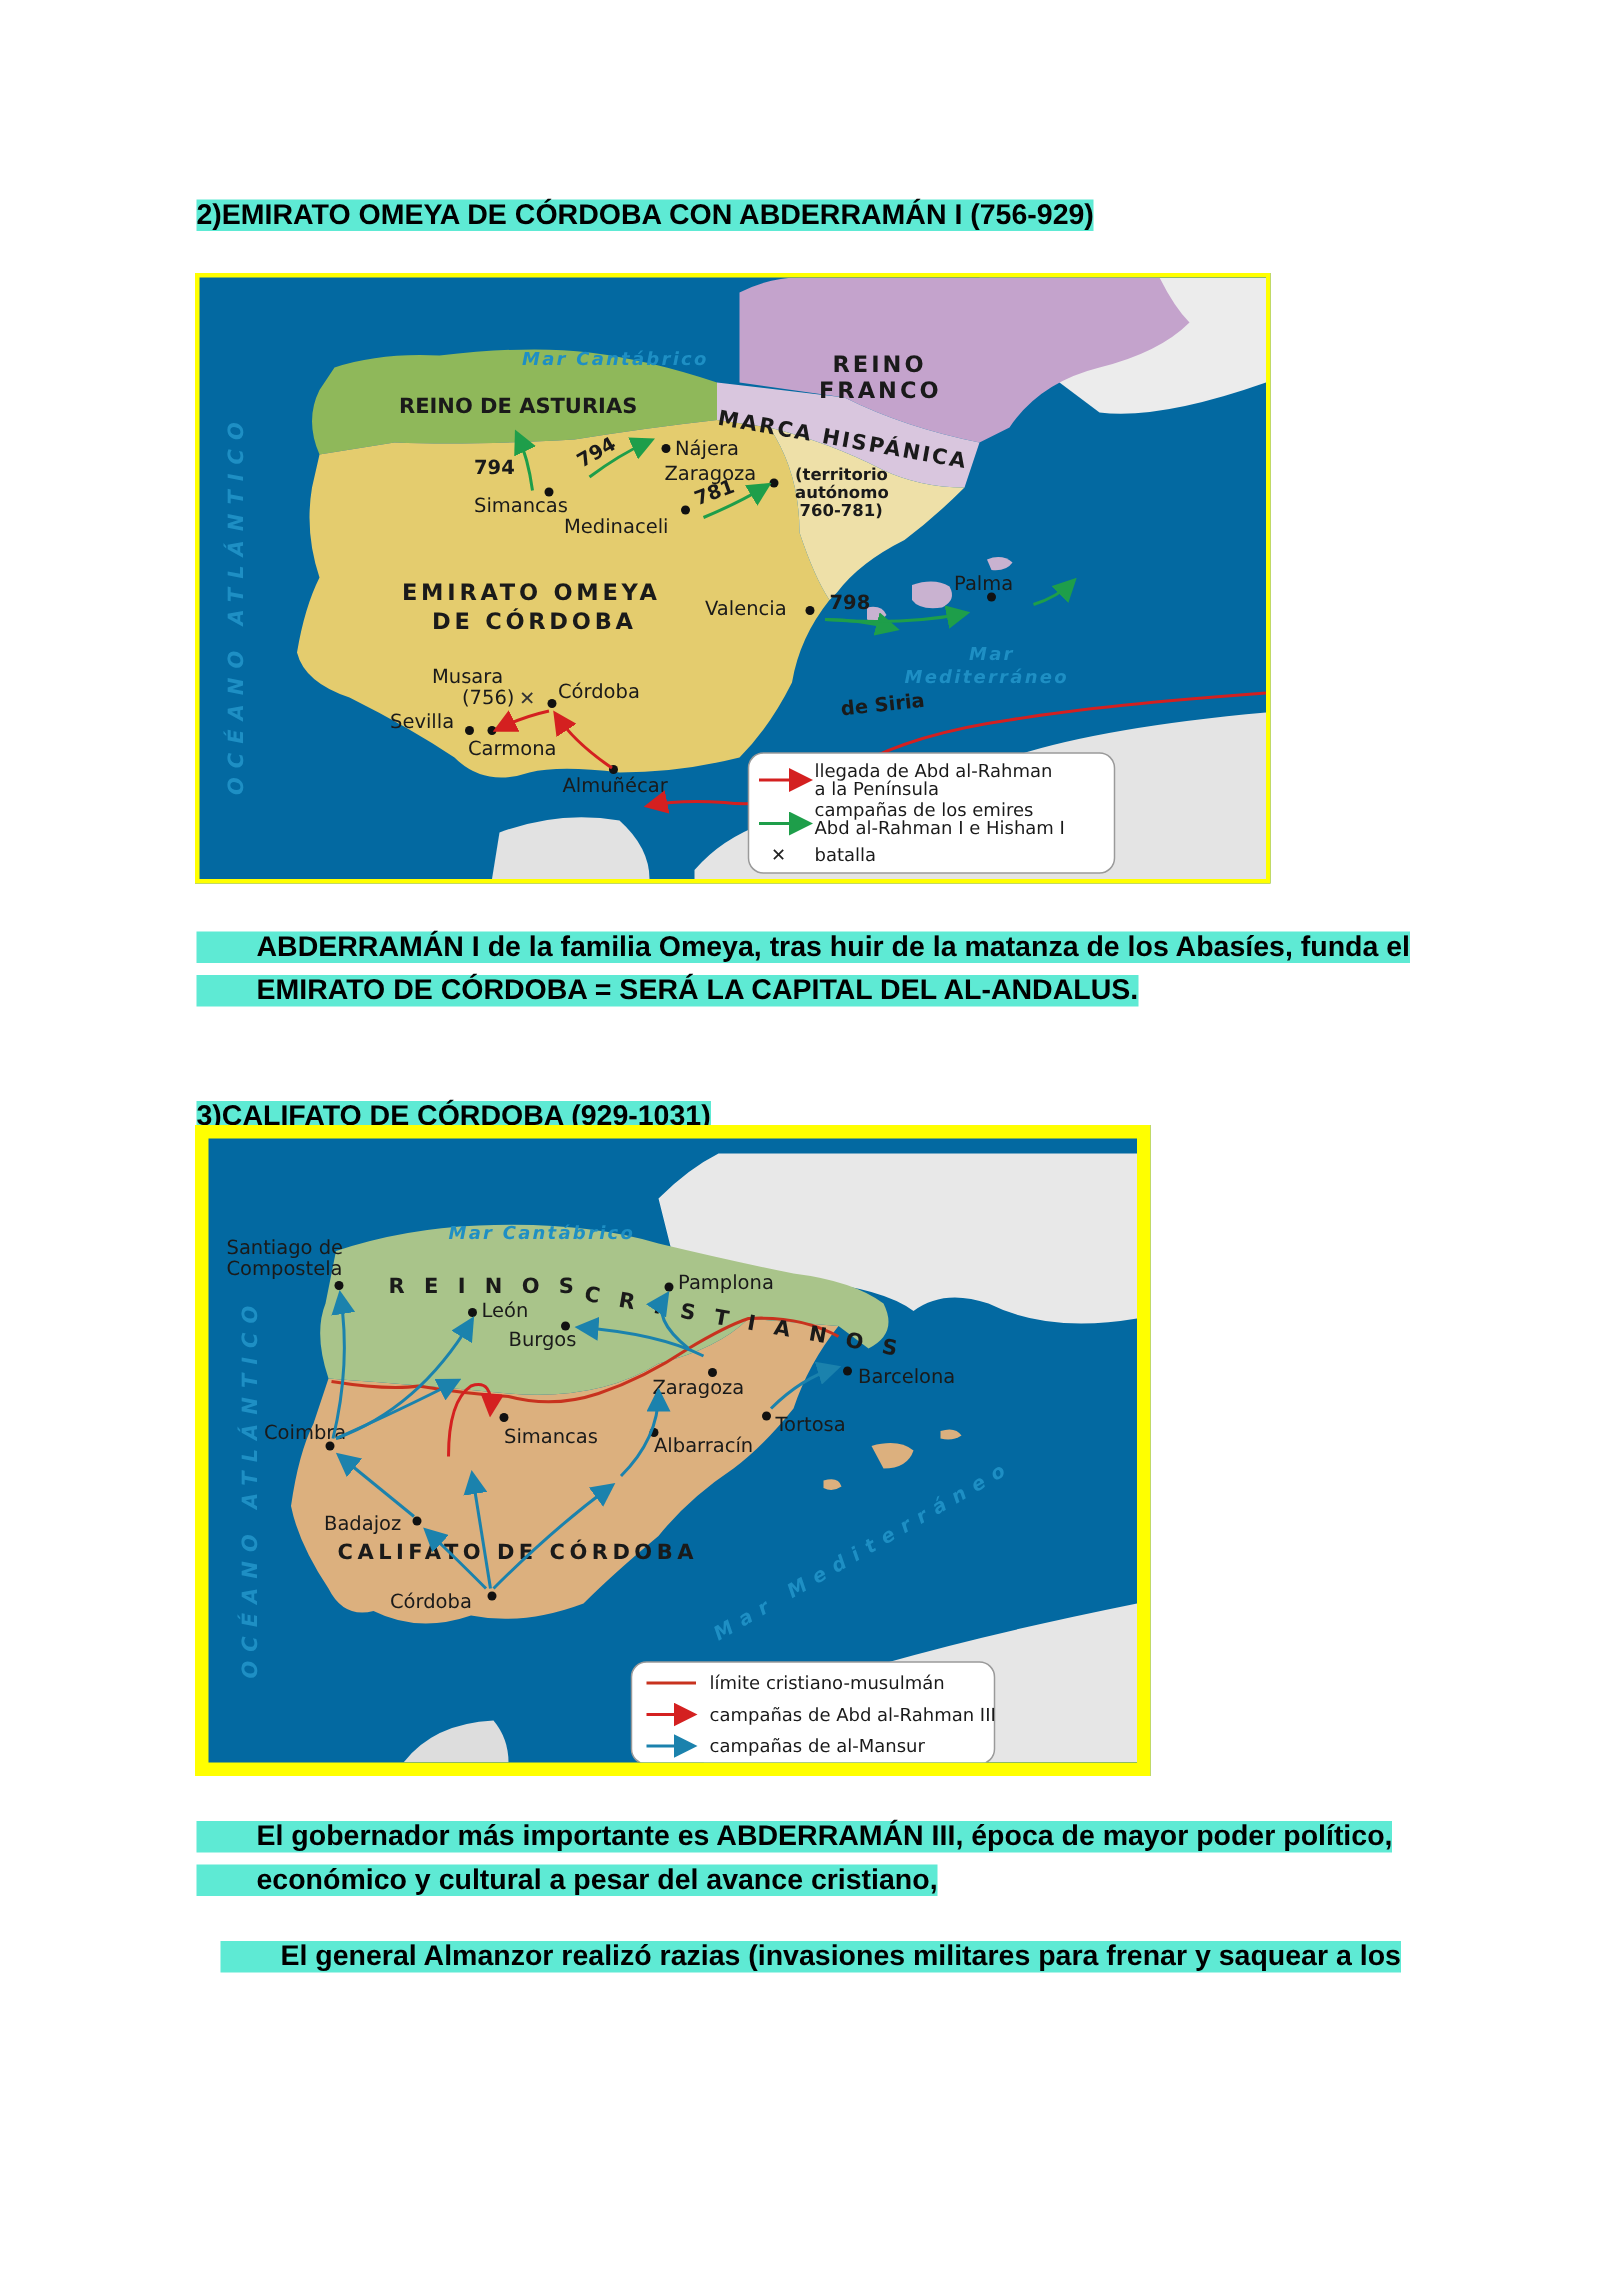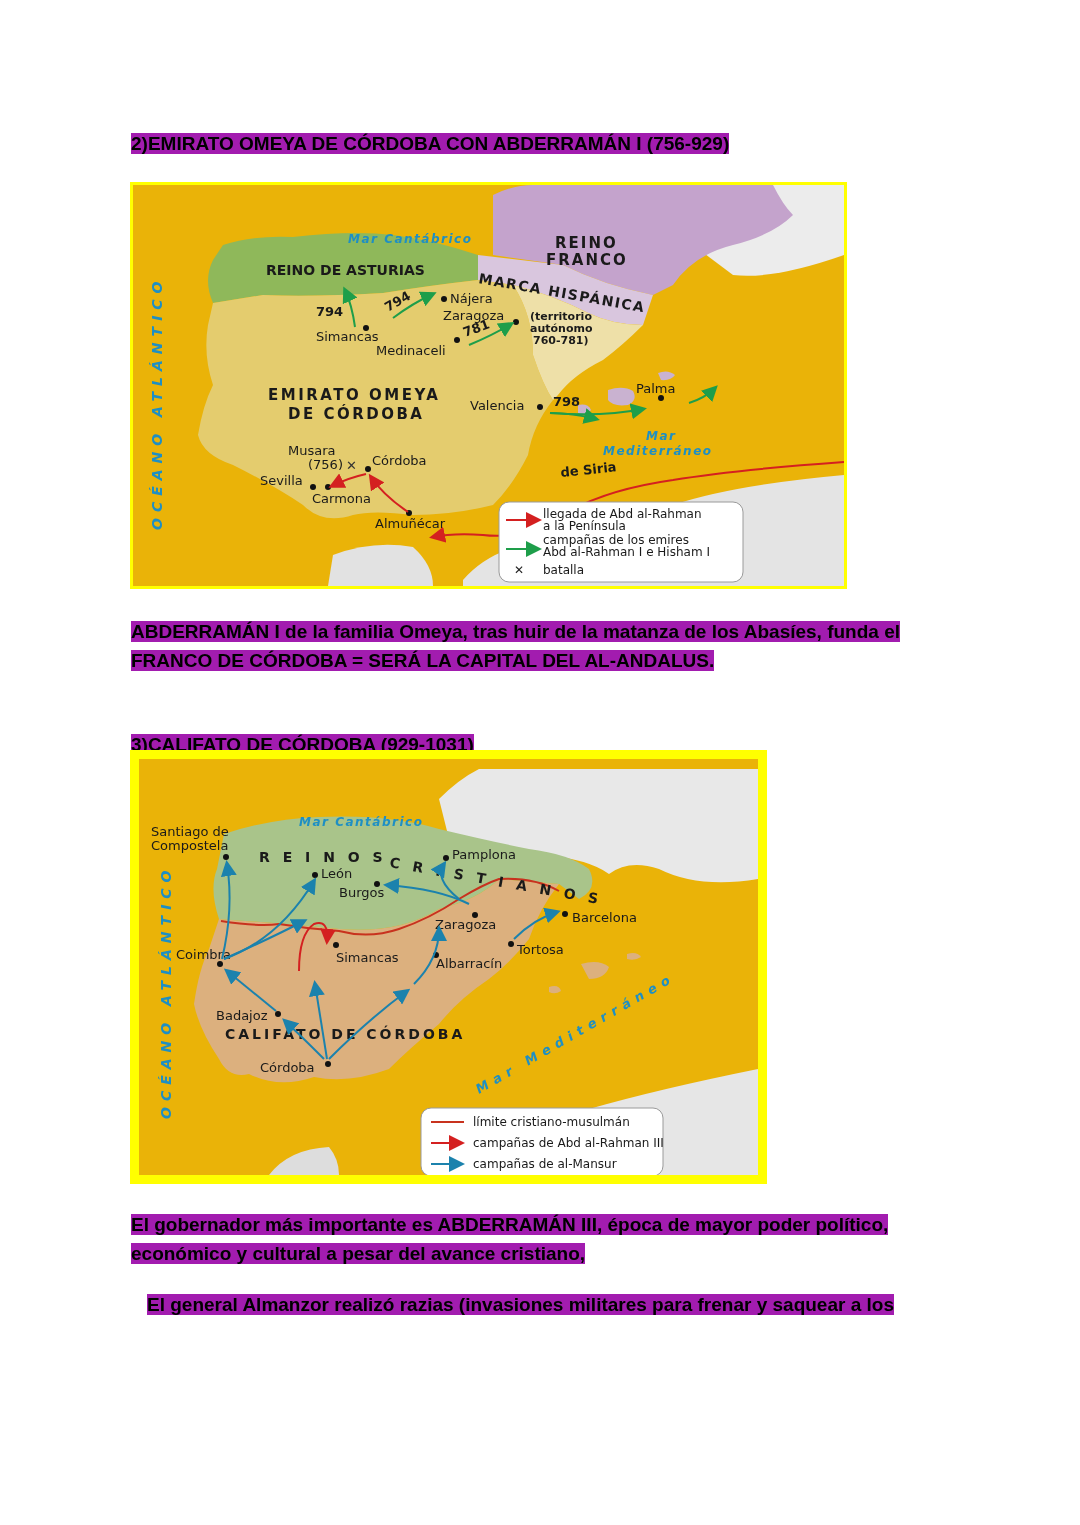--- a/index.html
+++ b/index.html
@@ -1,22 +1,22 @@
 <!DOCTYPE html>
 <html><head>
   <meta charset="utf-8">
   <style>
     html, body { margin: 0; padding: 0; background: #ffffff; }
     body { width: 1080px; height: 1525px; position: relative; overflow: hidden;
            font-family: "Liberation Sans", sans-serif; color: #000; }
-    .hl { background: #a21caf; font-weight: bold; font-size: 19px; line-height: 29px; }
+    .hl { background: #5eead4; font-weight: bold; font-size: 19px; line-height: 29px; }
     .heading { position: absolute; left: 131px; }
     .para { position: absolute; left: 131px; width: 830px; font-weight: bold; font-size: 19px; line-height: 29px; }
-    .para .hl { -webkit-box-decoration-break: clone; box-decoration-break: clone; }
-    .frame { position: absolute; background: #eab308; box-sizing: border-box; overflow: hidden; }
+    .para .hl { -webkit-box-decoration-break: clone; box-decoration-break: clone; padding-left: 40px; }
+    .frame { position: absolute; background: #0369a1; box-sizing: border-box; overflow: hidden; }
     .frame1 { left: 130px; top: 182px; width: 717px; height: 407px; border: 3px solid #ffff00; }
     .frame2 { left: 130px; top: 750px; width: 637px; height: 434px; border: 9px solid #ffff00; }
     svg { display: block; }
     .map-text { font-family: "DejaVu Sans", sans-serif; fill: #1a1a1a; }
     .sea { font-family: "DejaVu Sans", sans-serif; fill: #1e8fc4; font-style: italic; font-weight: bold; }
     .region { font-family: "DejaVu Sans", sans-serif; fill: #1a1a1a; font-weight: bold; }
     .legend-box { fill: #ffffff; stroke: #9a9a9a; stroke-width: 1; }
   </style>
 </head>
 <body>
@@ -144,21 +144,21 @@
       <text class="map-text" x="410" y="359" font-size="12">campañas de los emires</text>
       <text class="map-text" x="410" y="371" font-size="12">Abd al-Rahman I e Hisham I</text>
       <text x="381" y="389" font-size="12" fill="#222">✕</text>
       <text class="map-text" x="410" y="389" font-size="12">batalla</text>
     </g>
   </svg>
 </div>
 
 <div class="para" style="top:617px;">
   <span class="hl">ABDERRAMÁN I de la familia Omeya, tras huir de la matanza de los Abasíes, funda el</span><br>
-  <span class="hl">FRANCO DE CÓRDOBA = SERÁ LA CAPITAL DEL AL-ANDALUS.</span>
+  <span class="hl">EMIRATO DE CÓRDOBA = SERÁ LA CAPITAL DEL AL-ANDALUS.</span>
 </div>
 
 <div class="heading" style="top:730px;text-decoration:underline;">
   <span class="hl">3)CALIFATO DE CÓRDOBA (929-1031)</span>
 </div>
 
 <div class="frame frame2">
   <svg width="619" height="416" viewBox="0 0 619 416">
     <defs>
       <marker id="bArrow" markerWidth="8" markerHeight="8" refX="6" refY="4" orient="auto">

